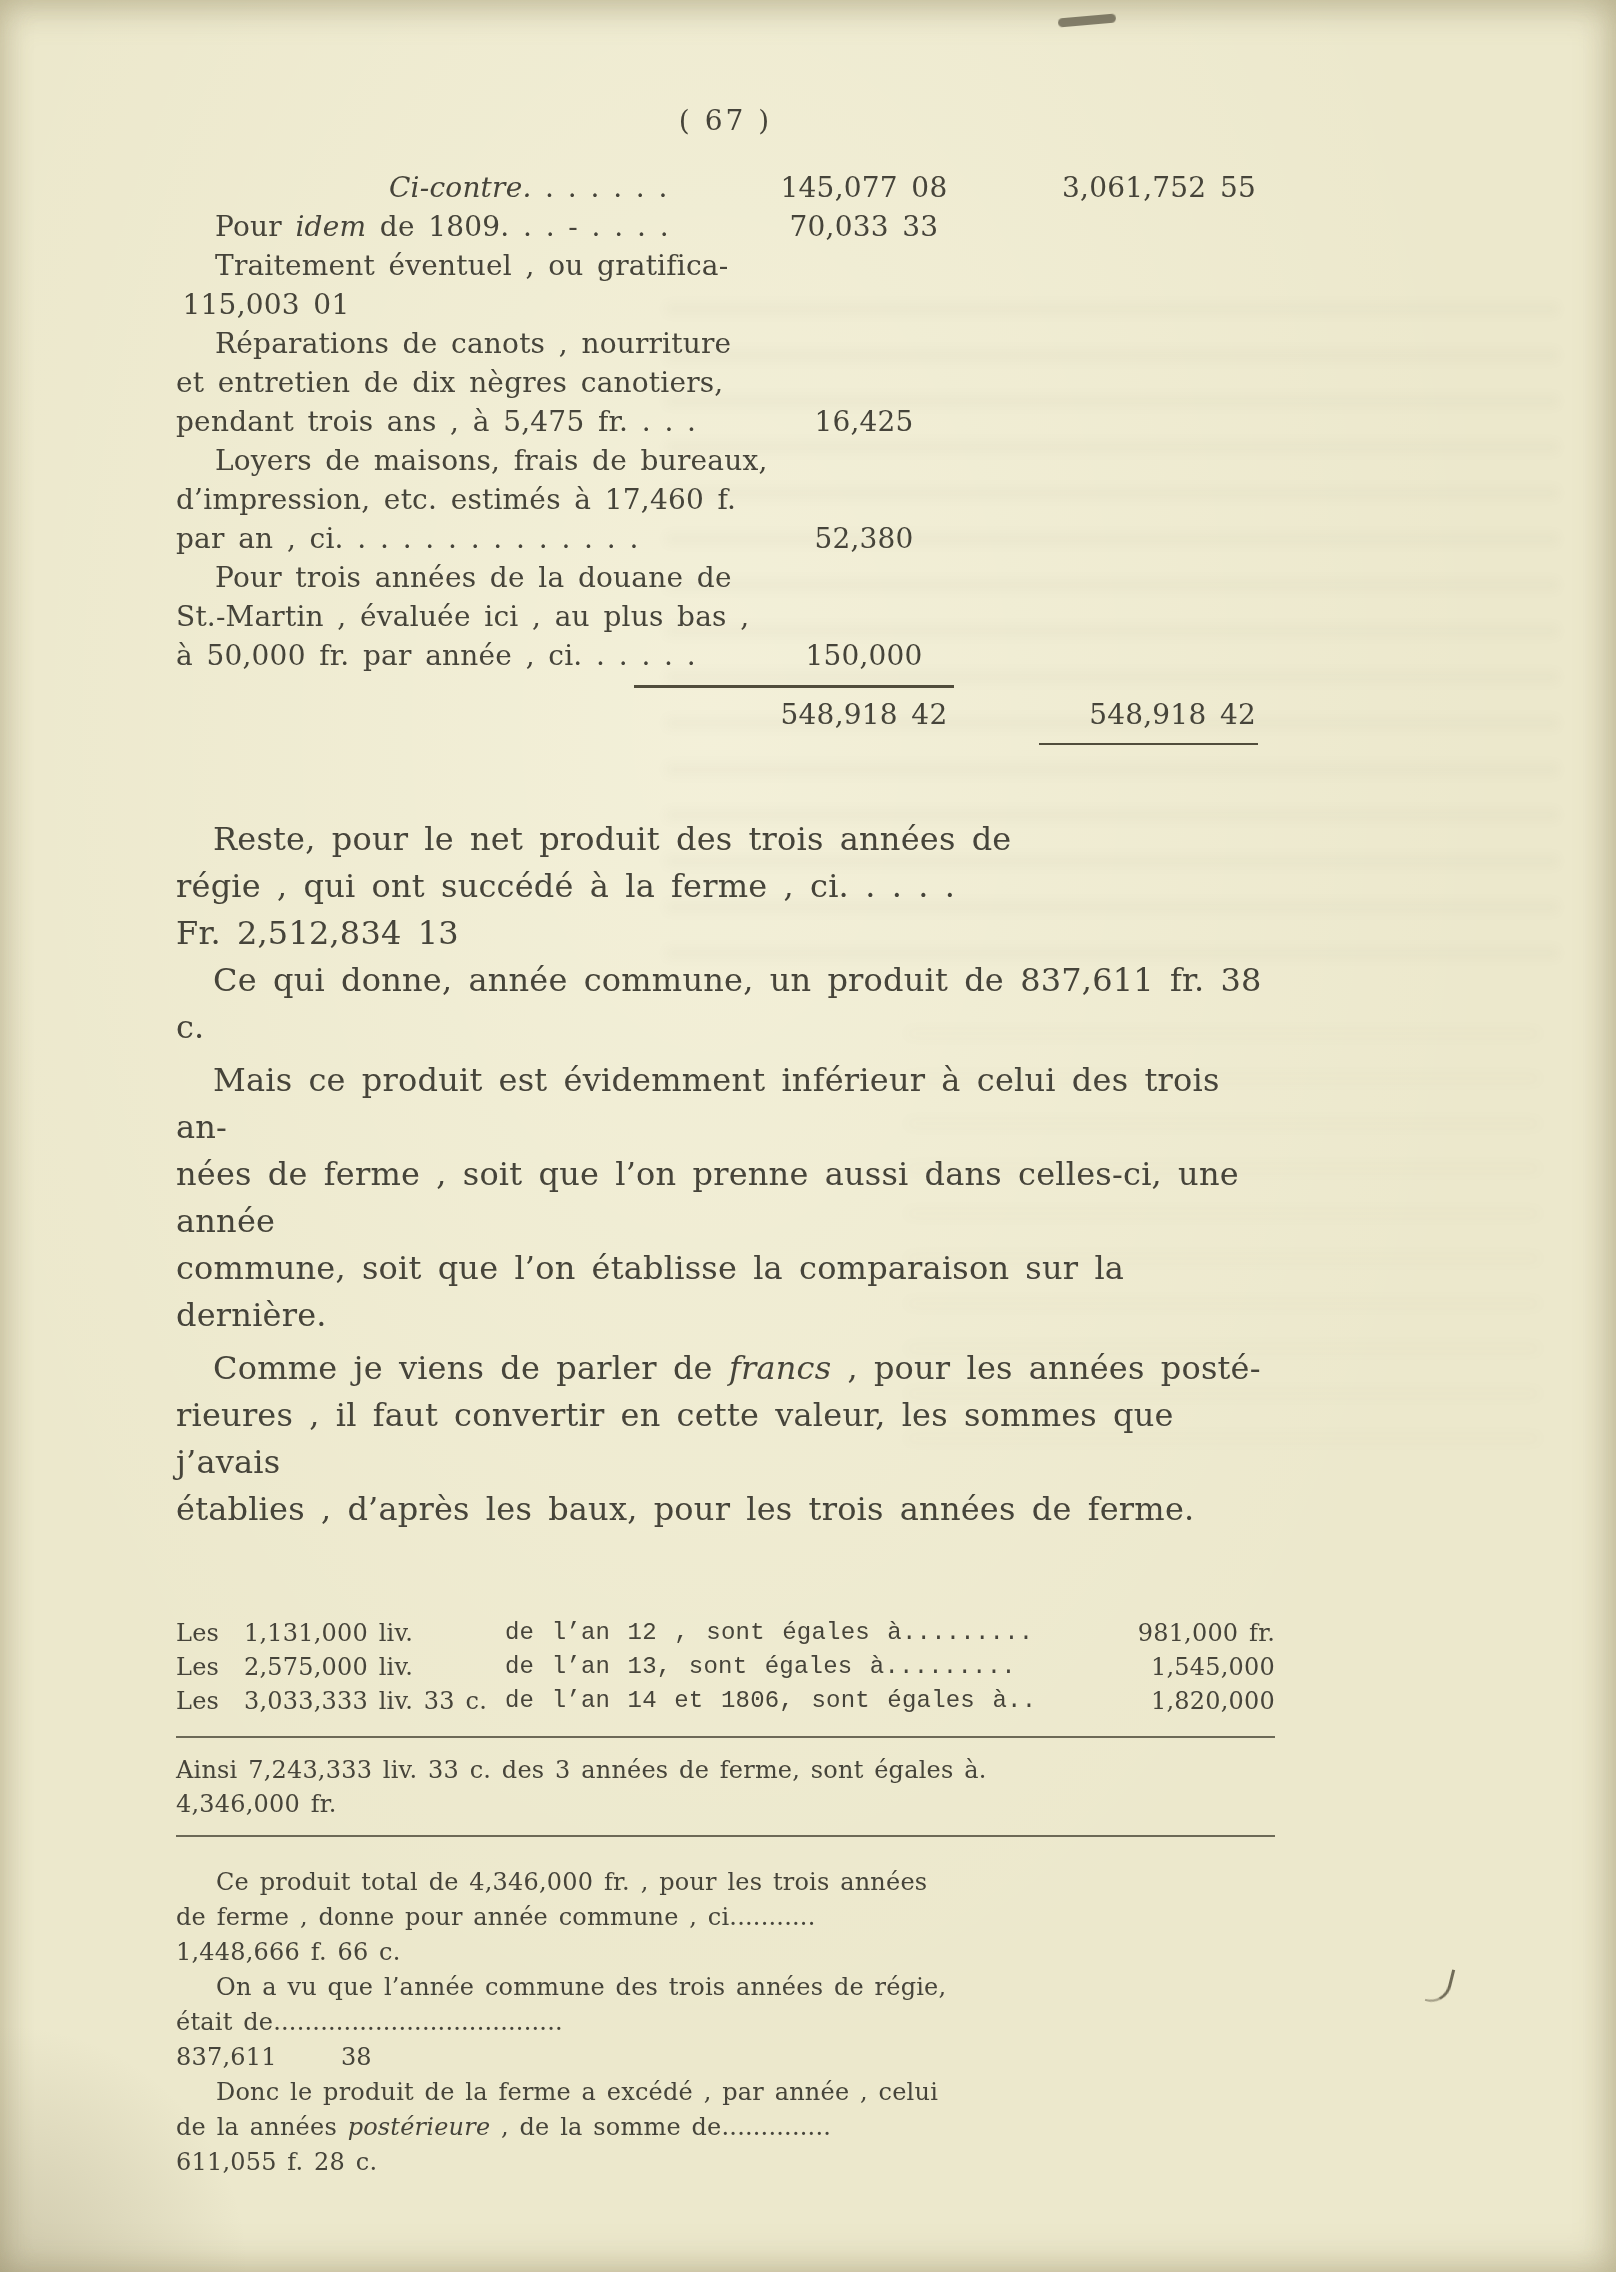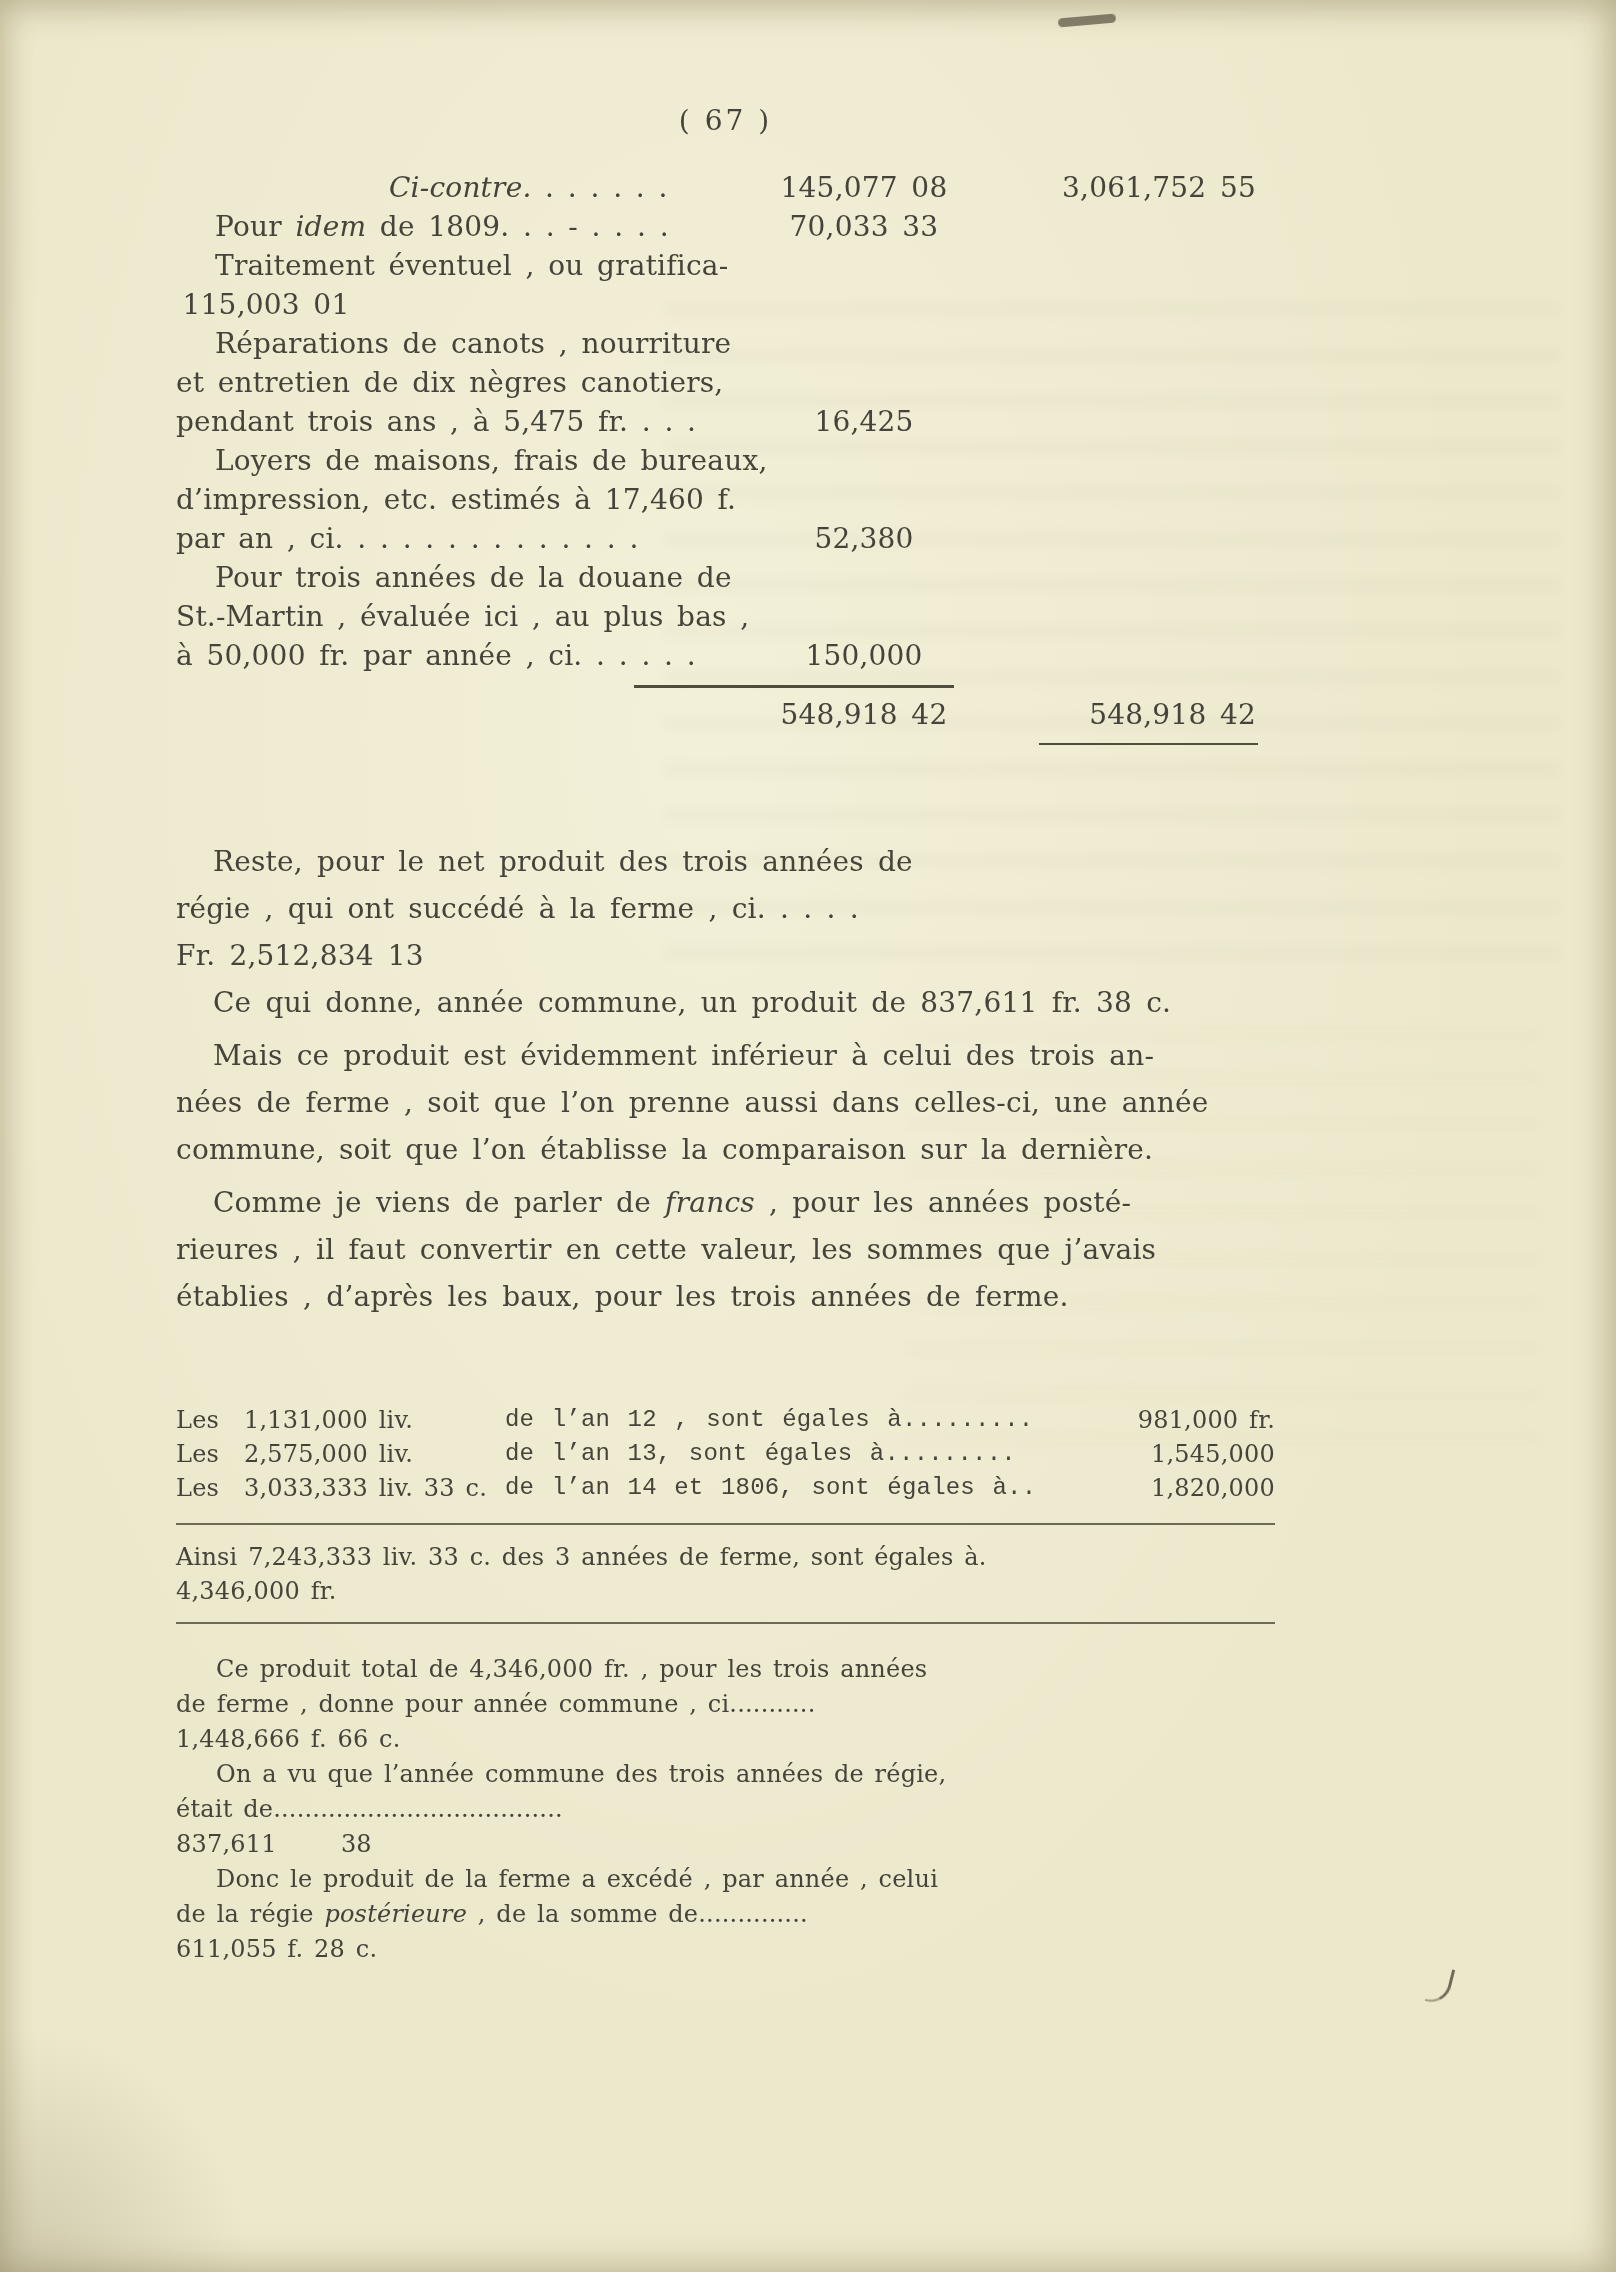--- a/index.html
+++ b/index.html
@@ -67,21 +67,21 @@
   .ind-ci{ text-indent:213px; }
   .amt{ white-space:pre; }
   .a1{ flex:0 0 180px; text-align:center; }
   .a2{ flex:0 0 302px; text-align:right; }
   em{ font-style:italic; }
   .rule{ background:#514d3c; }
   .rule-above-total{ margin-left:458px; width:320px; height:3.6px; margin-top:9.7px; }
   .trow-total{ margin-top:7.2px; }
   .rule-below-total{ margin-left:863px; width:219px; height:2.4px; margin-top:8.5px; }
   
-  .body-text{ font-size:28px; line-height:47px; margin-top:93px;
+  .body-text{ font-size:32px; line-height:47px; margin-top:71px;
     word-spacing:.18em; letter-spacing:0.2px; }
   .pline{ display:block; }
   .flexline{ display:flex; justify-content:space-between;flex-direction:column; }
   .indent{ text-indent:37px; }
   .pgap{ margin-top:6px; }
   .ramt{ white-space:pre; }
   
   .conv{ font-size:24px; line-height:34px; margin-top:83px;
     word-spacing:.12em; letter-spacing:0.2px; }
   .trow{ display:flex; }
@@ -255,20 +255,20 @@
         <span>de ferme , donne pour année commune , ci...........</span>
         <span class="ramt">1,448,666 f. 66 c.</span>
       </div>
       <div class="pline find">On a vu que l’année commune des trois années de régie,</div>
       <div class="pline flexline">
         <span>était de.....................................</span>
         <span class="ramt">837,611      38</span>
       </div>
       <div class="pline find">Donc le produit de la ferme a excédé , par année , celui</div>
       <div class="pline flexline">
-        <span><span>de la régie </span><em>postérieure</em><span> , de la somme de..............</span></span>
+        <span><span>de la années </span><em>postérieure</em><span> , de la somme de..............</span></span>
         <span class="ramt">611,055 f. 28 c.</span>
       </div>
     </section>
 
   </div>
 </div>
 
 
 </body></html>

